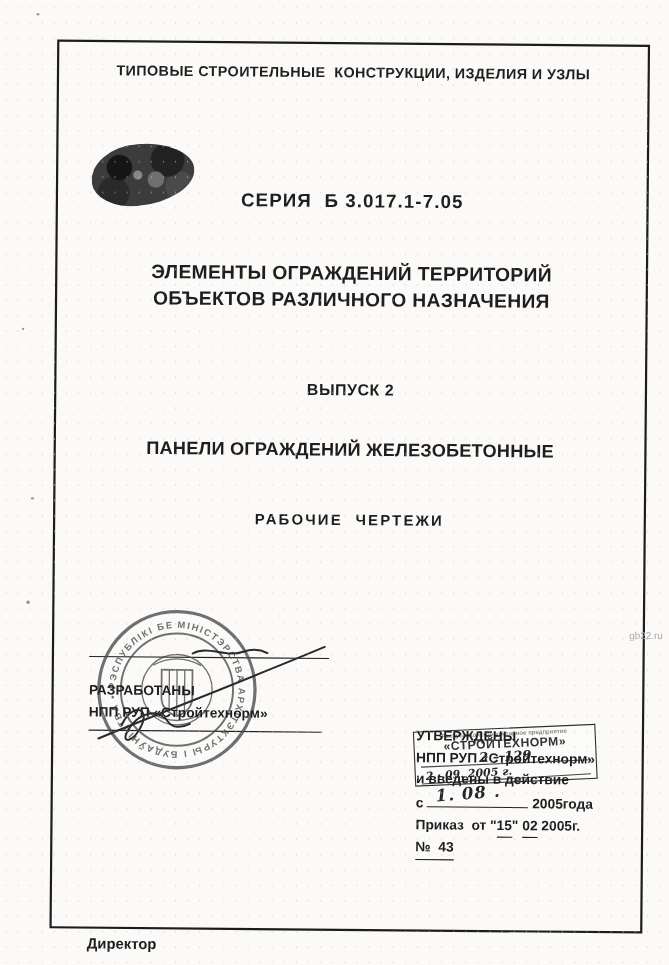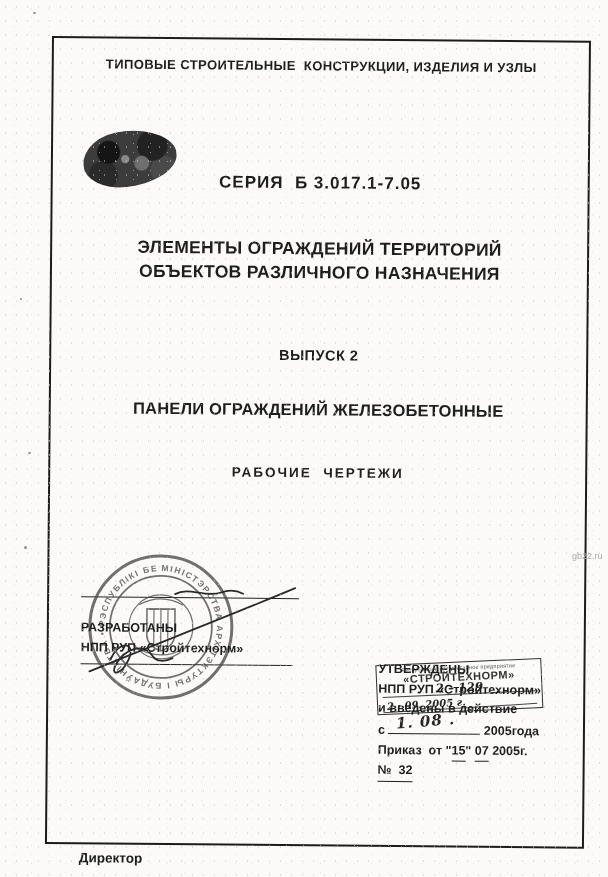--- a/index.html
+++ b/index.html
@@ -67,21 +67,21 @@
     left:328px;top:620px;width:158px;
     border:1.5px solid #2e2e2e;background:rgba(252,252,250,.6);
     transform:rotate(-3deg);padding:2px 3px 1px 3px;
     color:#333;
   }
   .stamp-box .tiny{font-size:5.5px;text-align:center;letter-spacing:.2px;color:#555;}
   .stamp-box .org{font-size:11px;font-weight:bold;text-align:center;letter-spacing:.5px;}
   .stamp-box .num{font-size:12px;text-align:center;border-bottom:1px solid #444;margin:0 2px;line-height:11px;}
   .stamp-box .dt{font-size:10px;text-align:left;border-bottom:1px solid #444;margin:2px 2px 1px 2px;padding-left:4px;transform:rotate(-1deg);}
 
-  .watermark{position:absolute;left:572px;top:551px;font-size:9px;color:#a9a9a9;z-index:5;}
+  .watermark{position:absolute;left:572px;top:573px;font-size:9px;color:#a9a9a9;z-index:5;}
 
   .seal{position:absolute;left:36px;top:512px;opacity:.78;z-index:1;}
   .sig-layer{position:absolute;left:28px;top:505px;z-index:2;}
   .txt{position:relative;z-index:2;}
 </style>
 </head>
 <body>
 
 <div class="speck" style="left:28px;top:452px;width:3px;height:2px;"></div>
 <div class="speck" style="left:24px;top:546px;width:3px;height:3px;"></div>
@@ -117,23 +117,23 @@
     <div class="t">НПП РУП «Стройтехнорм»</div>
     <div class="t">и введены в действие</div>
     <div style="position:relative;height:22px;">
       <span class="t">с</span>
       <span class="u" style="width:92px;height:14px;"></span>
       <span class="t">2005года</span>
       <span class="hand from-hand t">1. 08 .</span>
     </div>
     <div>
       <span class="t">Приказ  от </span><span class="t">"</span><span class="u t">15</span><span class="t">"</span>
-      <span class="u t">07</span><span class="t"> 2005г.</span>
+      <span class="u t">02</span><span class="t"> 2005г.</span>
     </div>
-    <div><span class="u t">№  32</span></div>
+    <div><span class="u t">№  43</span></div>
   </div>
 
   <svg class="seal" width="152" height="152" viewBox="0 0 152 152">
     <g stroke="#4a4a4a" fill="none">
       <circle cx="76" cy="76" r="71" stroke-width="3"></circle>
       <circle cx="76" cy="76" r="51" stroke-width="1.8"></circle>
       <path id="sealring" d="M76,20 a56,56 0 1,1 -0.05,0" fill="none" stroke="none"></path>
     </g>
     <text font-size="8.5" font-weight="bold" fill="#4a4a4a" letter-spacing="1.5" font-family="Liberation Sans, sans-serif">
       <textPath href="#sealring">МІНІСТЭРСТВА АРХІТЭКТУРЫ І БУДАЎНІЦТВА • РЭСПУБЛІКІ БЕЛАРУСЬ •</textPath>

